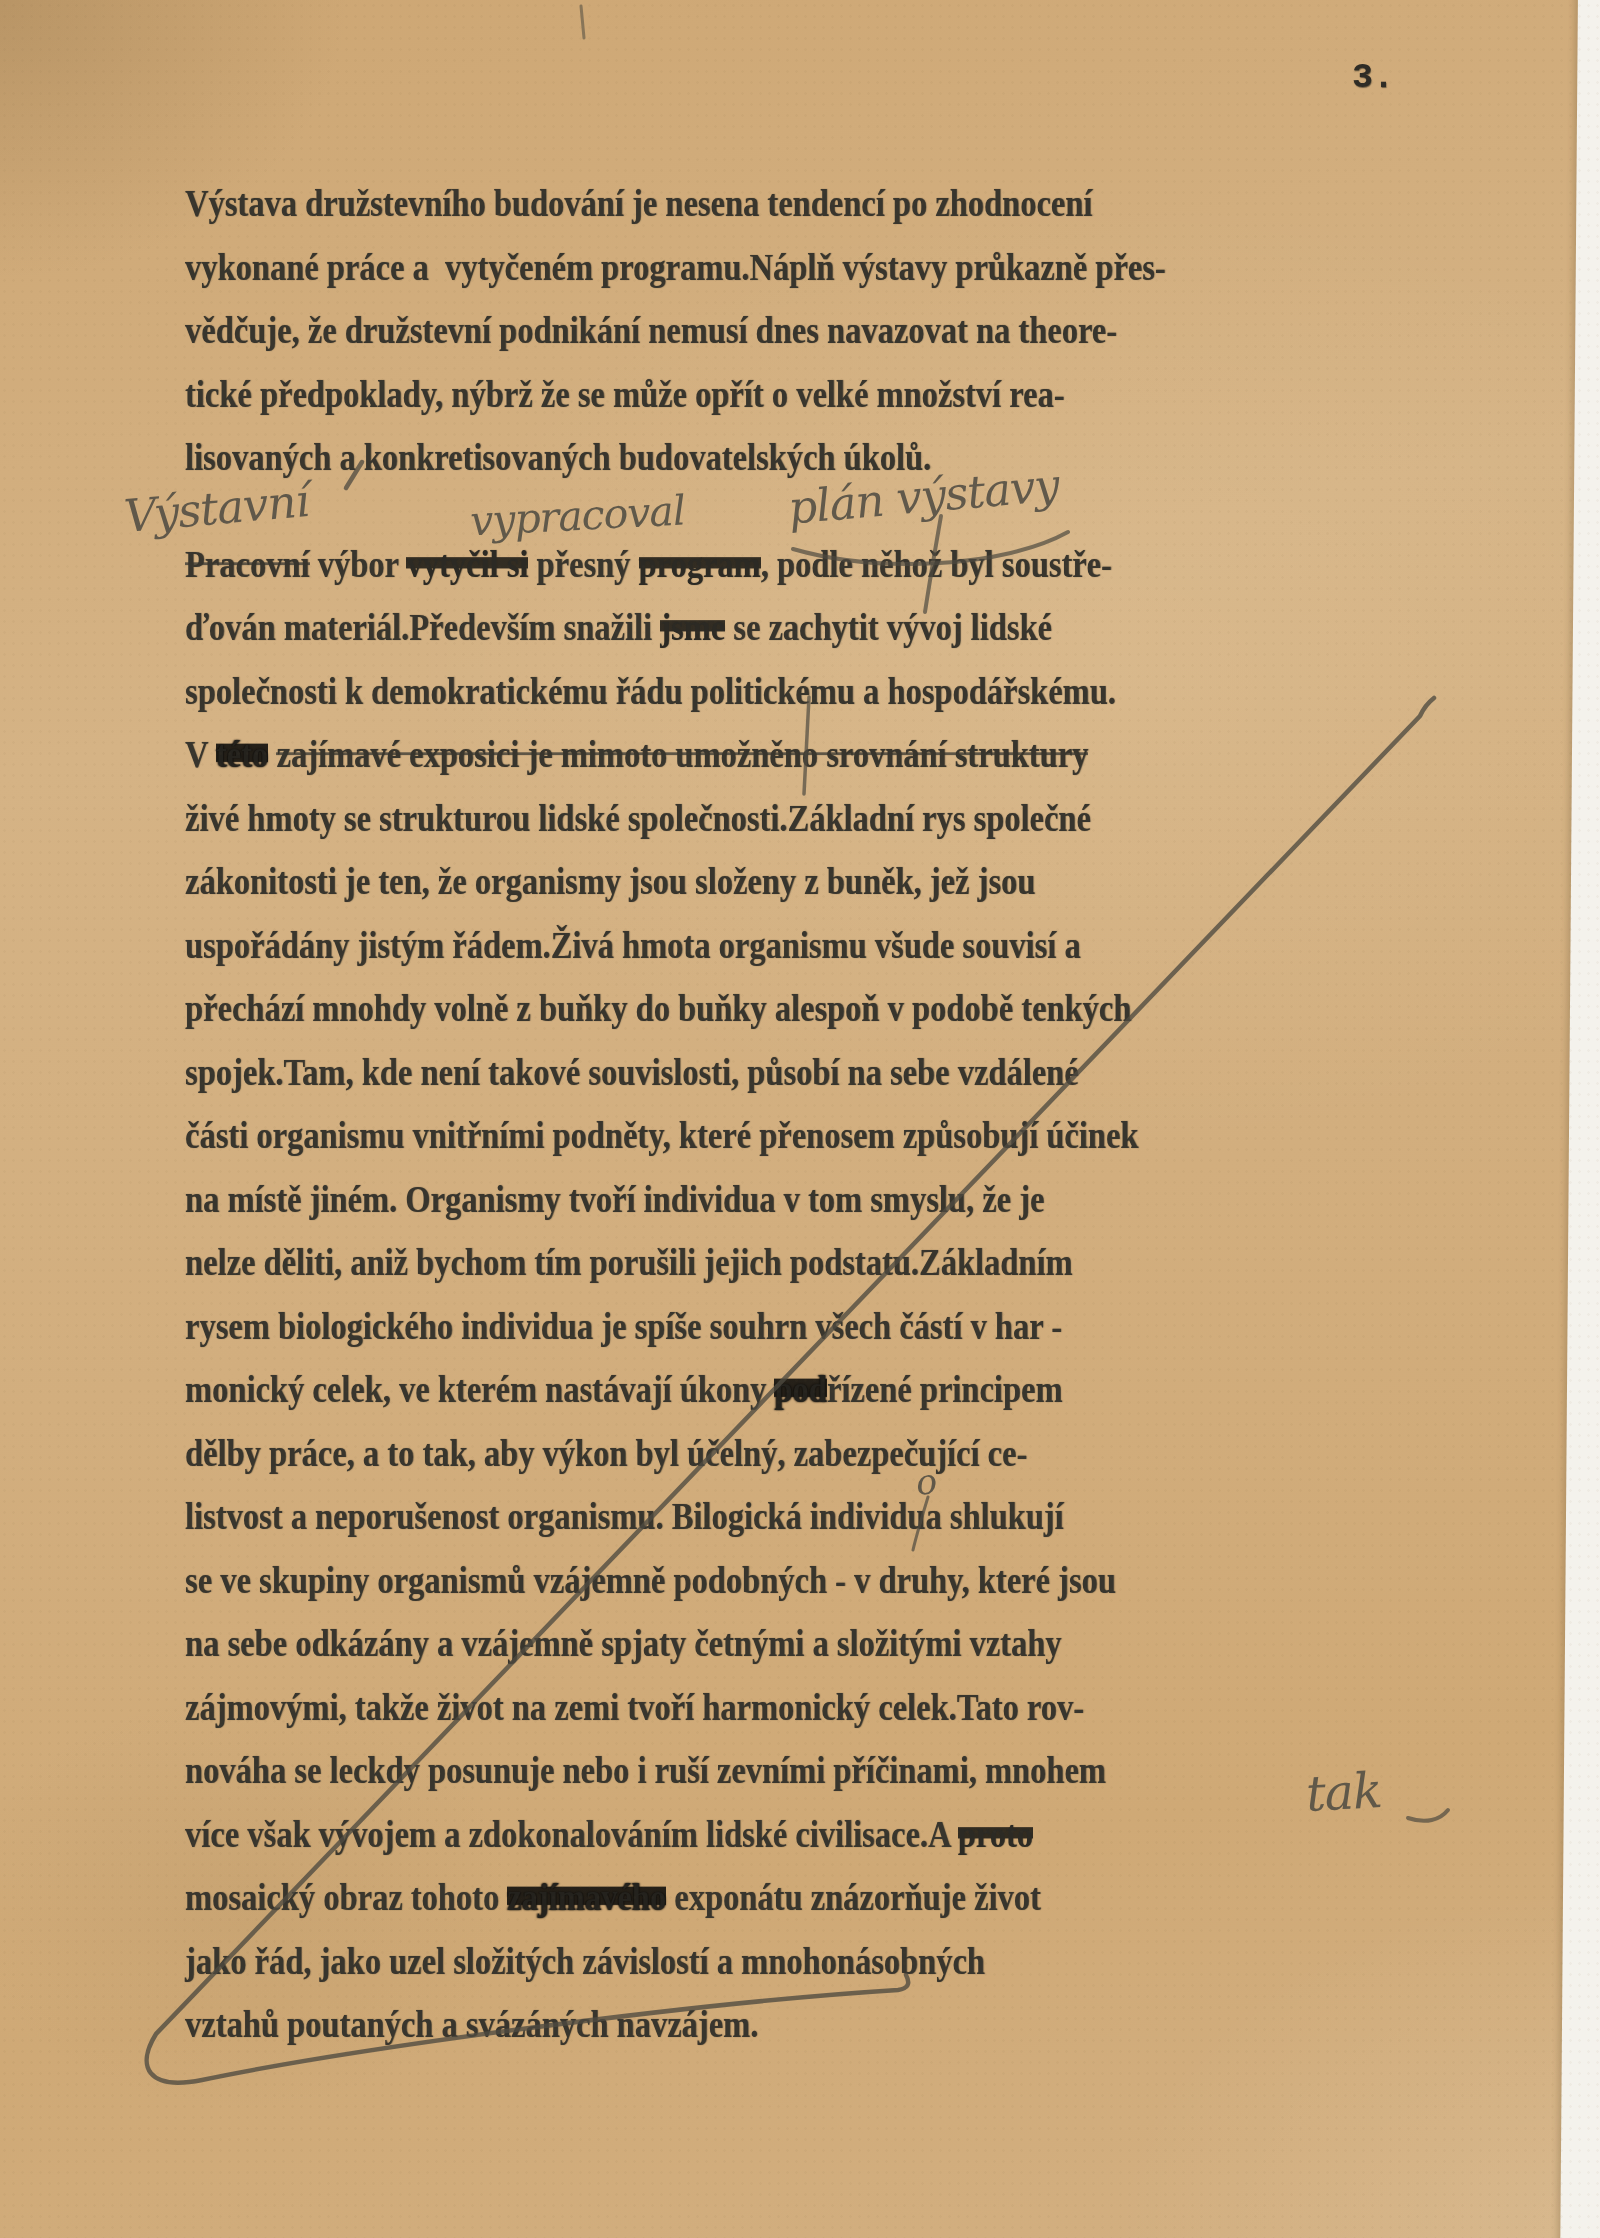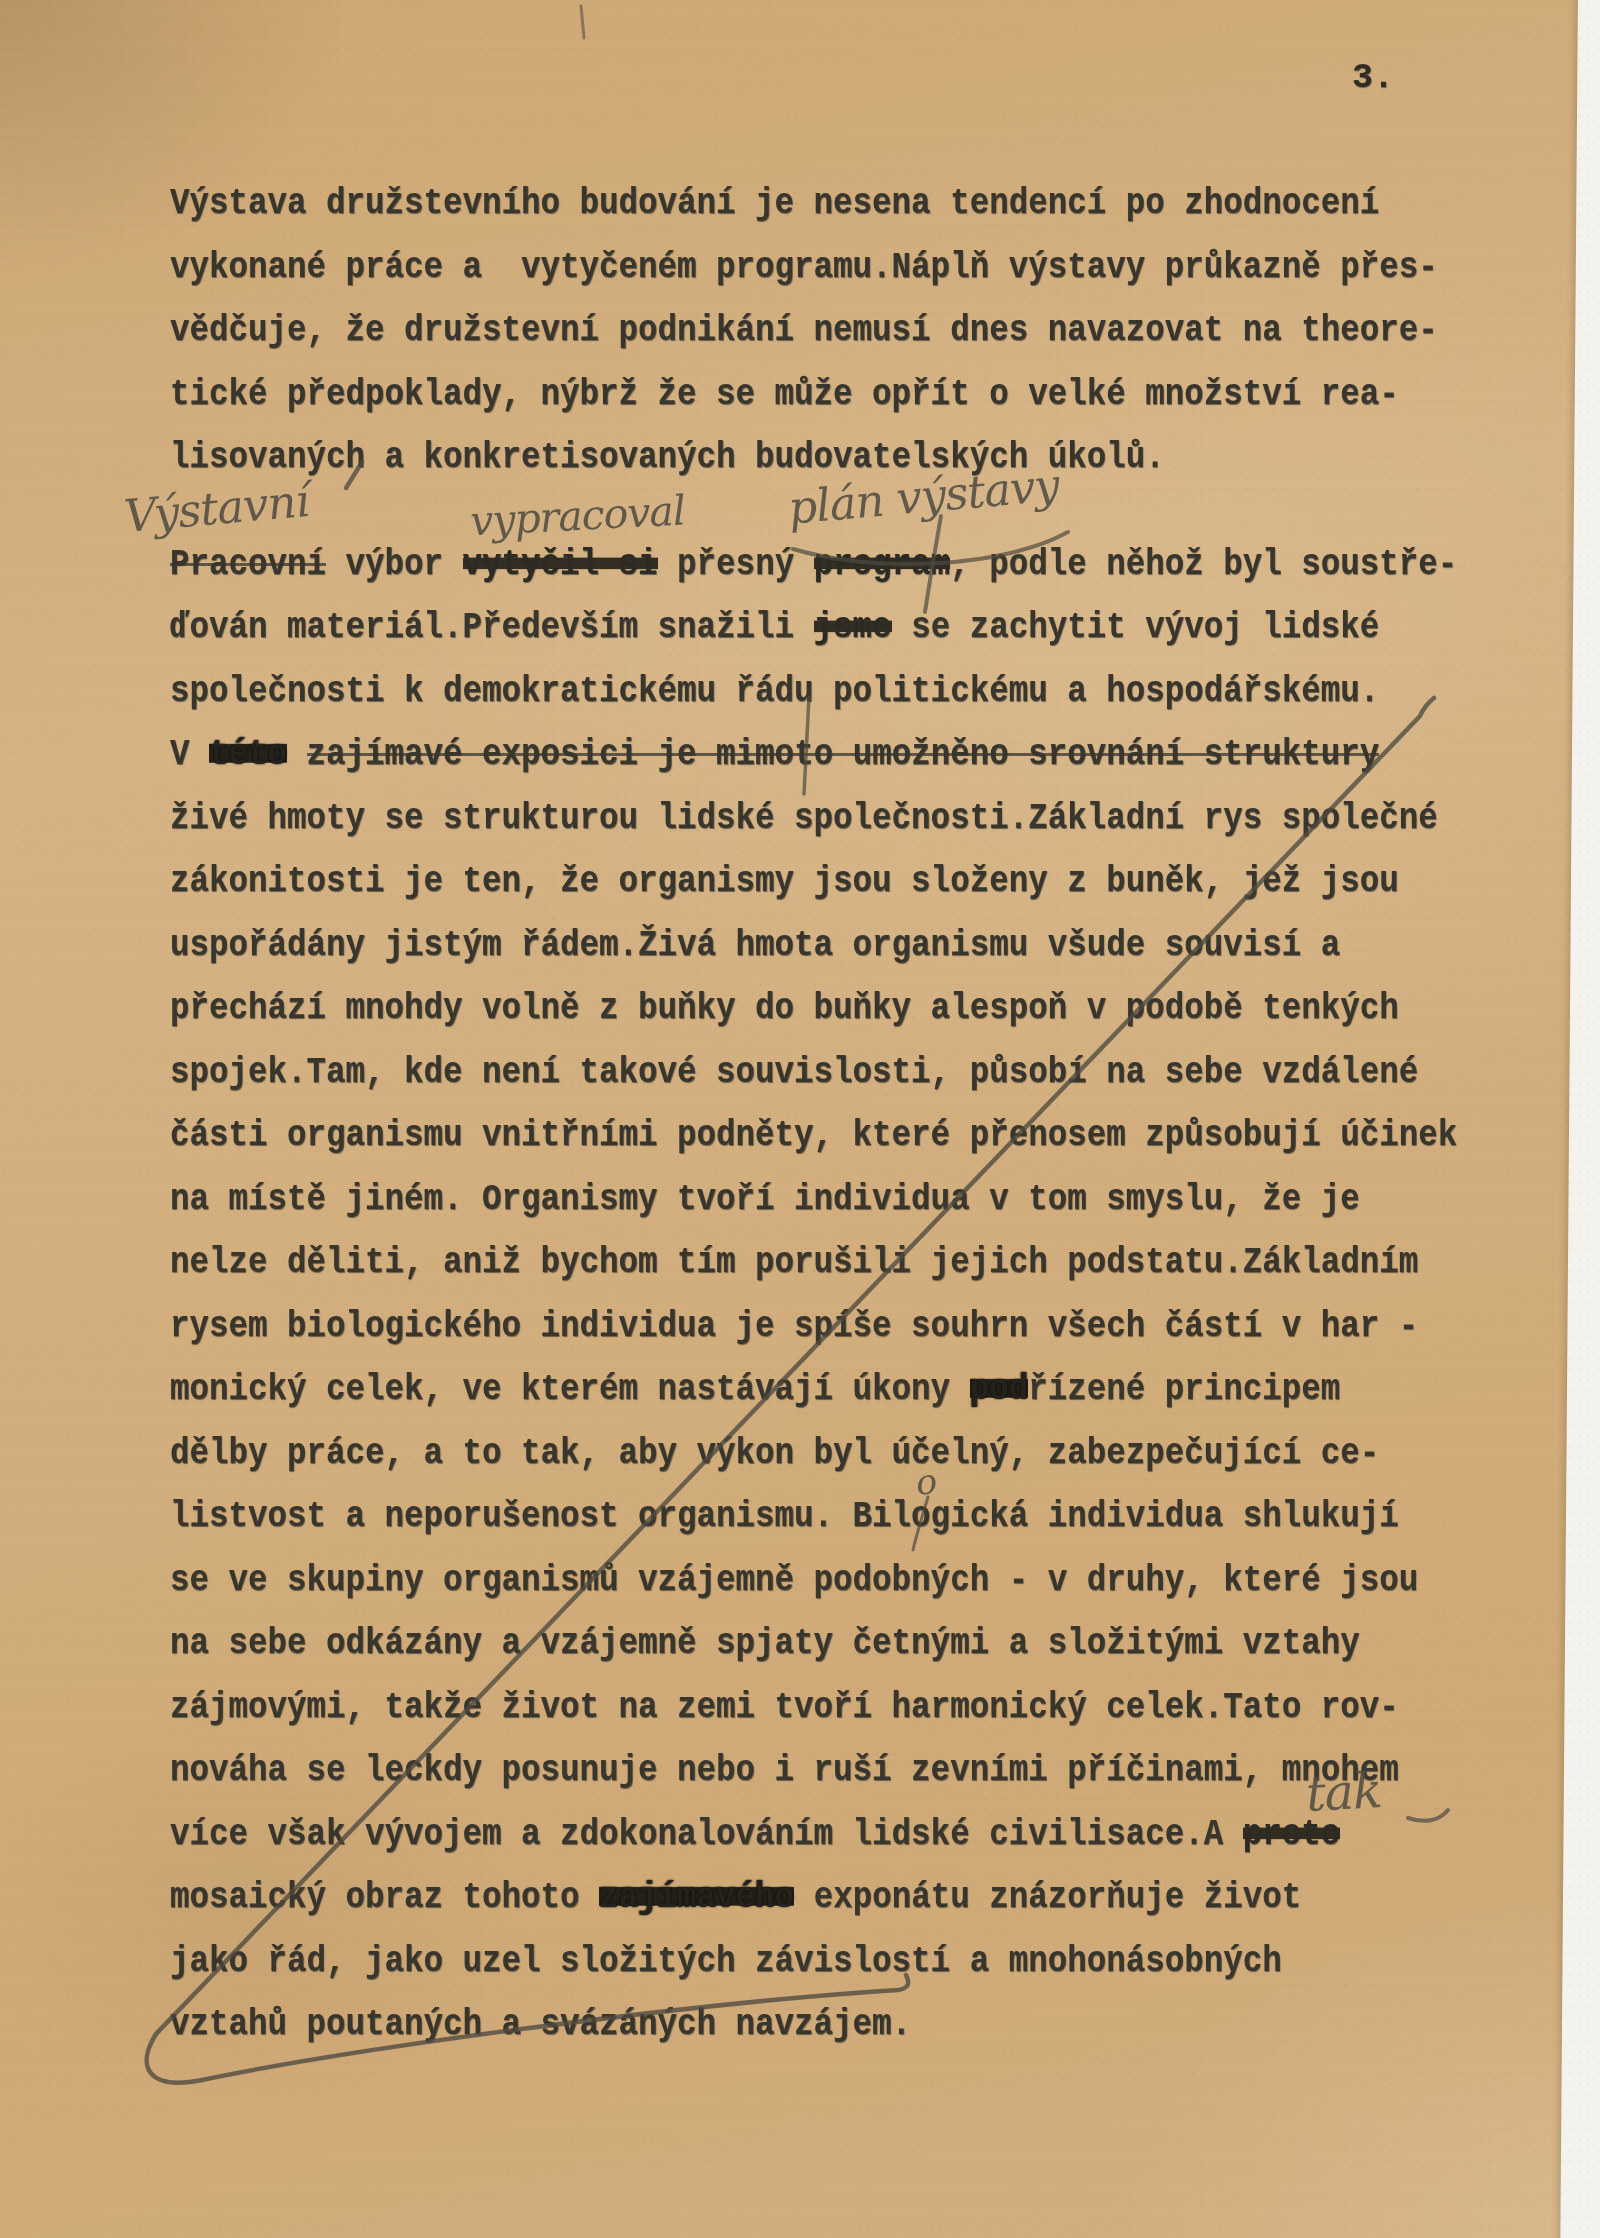--- a/index.html
+++ b/index.html
@@ -27,21 +27,21 @@
     background:#f4f2ec;
     transform:rotate(0.45deg);transform-origin:top center;
     box-shadow:-3px 0 6px rgba(90,70,40,0.25);
   }
   .page-number{
     position:absolute;left:1352px;top:58px;
     font-size:35px;font-weight:bold;color:#2e2c26;
     text-shadow:0.5px 0.5px 1px rgba(40,36,28,0.6);
   }
   .typed-block{
-    position:absolute;left:170px;top:172px;width:1330px;
+    position:absolute;left:185px;top:172px;width:1330px;font-family:Liberation Serif, serif;
   }
   .line{
     height:63.5px;line-height:63.5px;
     white-space:pre;
     font-size:32.5px;font-weight:bold;
     color:#38352d;
     text-shadow:0.6px 0.6px 1px rgba(48,44,36,0.65);
     transform:scaleY(1.16);
     transform-origin:50% 50%;
   }

